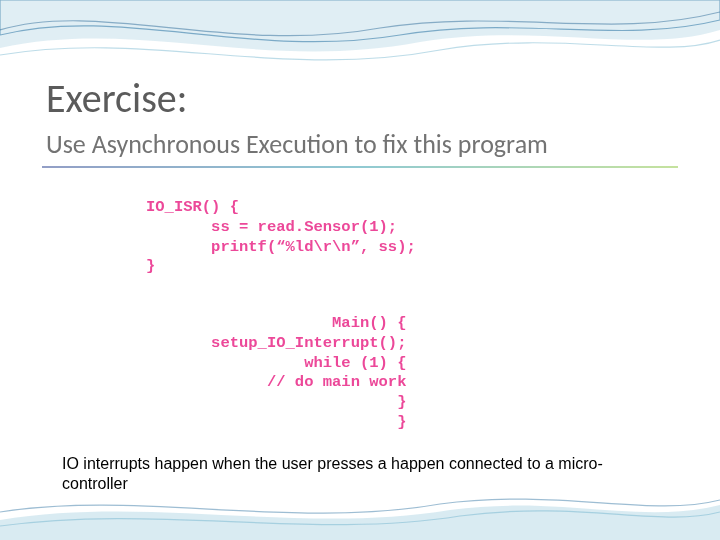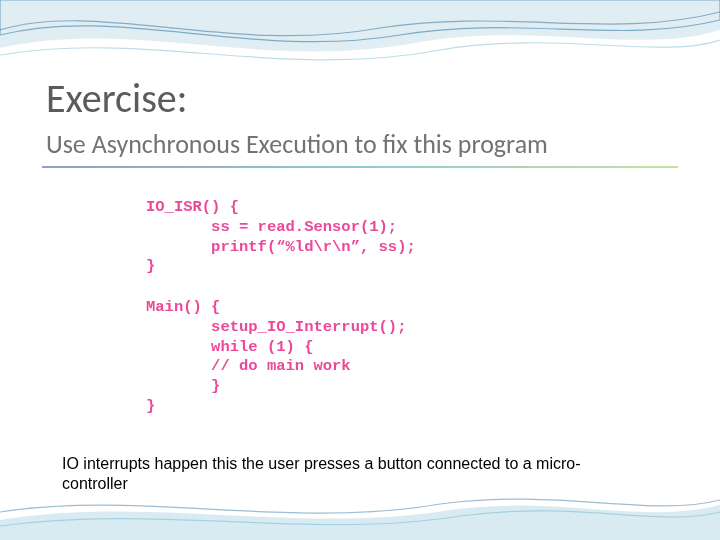--- a/index.html
+++ b/index.html
@@ -58,21 +58,21 @@
     left: 130px;
     font-family: "Courier New", Courier, monospace;
     font-weight: bold;
     font-size: 15.5px;
     line-height: 1.28;
     color: #ec4899;
     white-space: pre;
     margin-left: 16px;
   }
   .code1 { top: 198px; }
-  .code2 { top: 298px; }
+  .code2 { top: 314px; text-align: right; }
   .footnote {
     position: absolute;
     top: 454px;
     left: 62px;
     width: 560px;
     font-family: Arial, Helvetica, sans-serif;
     font-size: 16px;
     line-height: 1.25;
     color: #000;
   }
@@ -101,13 +101,13 @@
        ss = read.Sensor(1);
        printf(“%ld\r\n”, ss);
 }</div>
 <div class="code-block code2">Main() {
        setup_IO_Interrupt();
        while (1) {
        // do main work
        }
 }</div>
 
-<div class="footnote">IO interrupts happen this the user presses a button connected to a micro-controller</div>
+<div class="footnote">IO interrupts happen when the user presses a happen connected to a micro-controller</div>
 
 </body></html>

